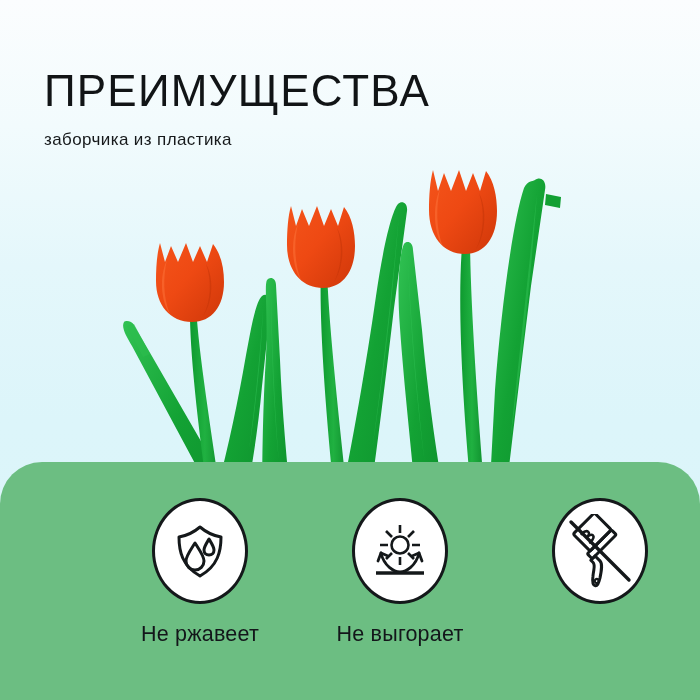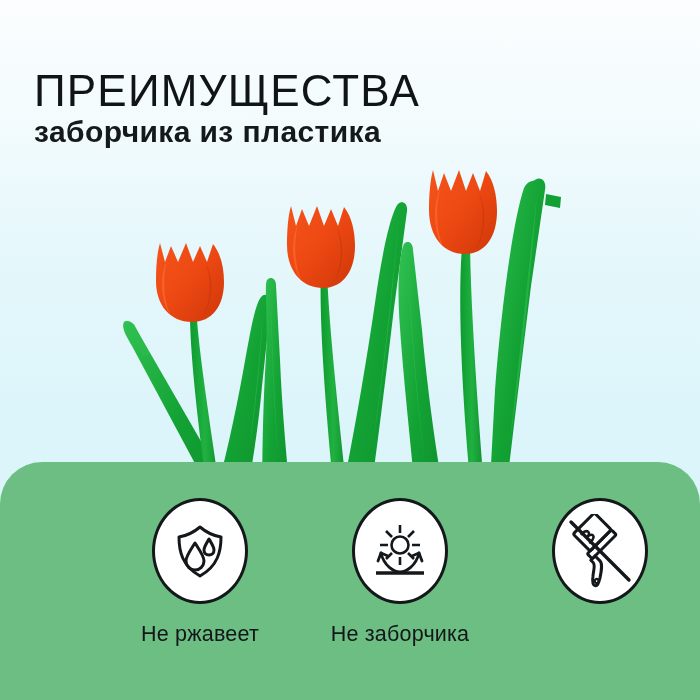--- a/index.html
+++ b/index.html
@@ -14,38 +14,38 @@
     position: relative;
     width: 700px;
     height: 700px;
     overflow: hidden;
     background: linear-gradient(180deg, #fbfdfe 0%, #f2fbfd 18%, #e4f7fb 38%, #dcf5fa 60%, #dbf5f9 100%);
   }
 
   
   .heading {
     position: absolute;
-    left: 34px;
+    left: 44px;
     top: 66px;
     width: 620px;
   }
   .title {
     font-size: 44px;
     line-height: 50px;
     letter-spacing: 1.2px;
     font-weight: 400;
     color: #111416;
     white-space: nowrap;
   }
   .subtitle {
-    margin-top: 0;
-    font-size: 30px;
+    margin-top: 8px;
+    font-size: 17px;
     line-height: 32px;
     letter-spacing: 0.4px;
-    font-weight: 700;
+    font-weight: 400;
     color: #16191b;
     white-space: nowrap;
   }
 
   
   .artwork {
     position: absolute;
     left: 0;
     top: 150px;
     width: 700px;
@@ -220,21 +220,21 @@
               <line x1="39" y1="33" x2="45" y2="39"></line>
               <line x1="45" y1="11" x2="39" y2="17"></line>
               <line x1="23" y1="33" x2="17" y2="39"></line>
             </g>
             <path d="M12 33 C15 46 25 52 31 52 C37 52 47 46 50 33" fill="none" stroke="#14181a" stroke-width="2.8" stroke-linecap="round"></path>
             <path d="M12 33 L9 41 M12 33 L19 36" fill="none" stroke="#14181a" stroke-width="2.8" stroke-linecap="round"></path>
             <path d="M50 33 L53 41 M50 33 L43 36" fill="none" stroke="#14181a" stroke-width="2.8" stroke-linecap="round"></path>
             <line x1="7" y1="53" x2="55" y2="53" stroke="#14181a" stroke-width="3.4" stroke-linecap="butt"></line>
           </svg>
         </div>
-        <div class="feature-label">Не заборчика</div>
+        <div class="feature-label">Не выгорает</div>
       </div>
 
       <div class="feature">
         <div class="badge">
           <svg width="74" height="74" viewBox="0 0 74 74">
             <g transform="rotate(-45 37 37)">
               <rect x="30" y="6" width="30" height="24" rx="2" fill="none" stroke="#14181a" stroke-width="3"></rect>
               <path d="M36 12 C44 12 44 18 38 18 C44 18 46 24 36 24" fill="none" stroke="#14181a" stroke-width="2.6" stroke-linecap="round"></path>
               <rect x="26" y="30" width="34" height="7" rx="1.5" fill="none" stroke="#14181a" stroke-width="3"></rect>
               <path d="M30 37 L30 44 C30 48 24 52 18 56 C13 59 10 60 9 58 C8 56 10 53 14 50 C20 45 24 44 24 40 L24 37 Z" fill="none" stroke="#14181a" stroke-width="3" stroke-linejoin="round"></path>

